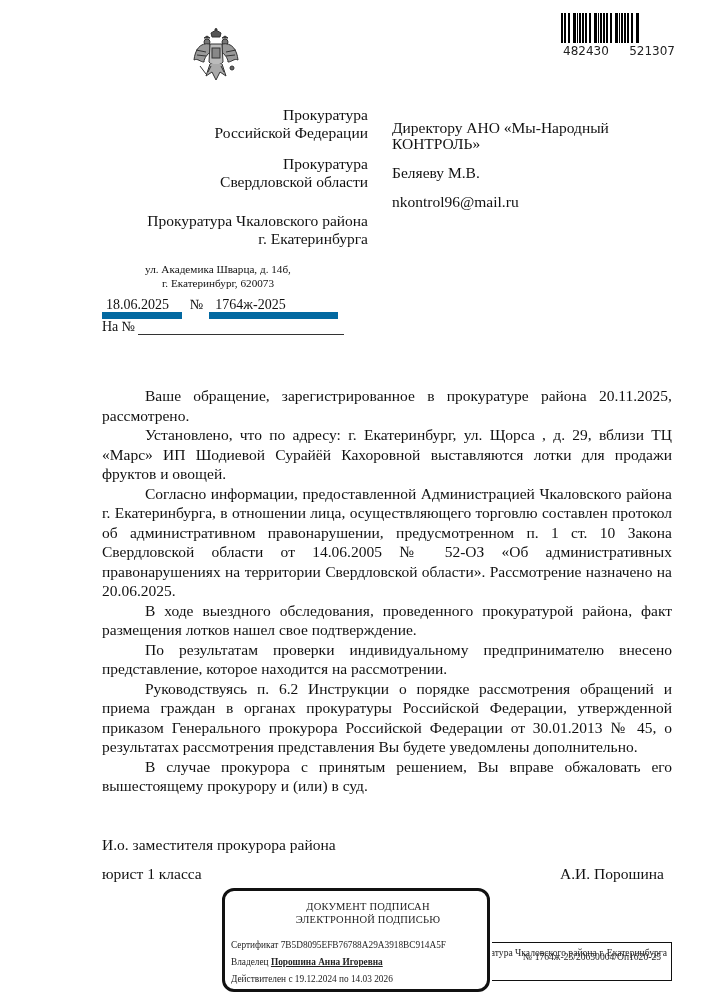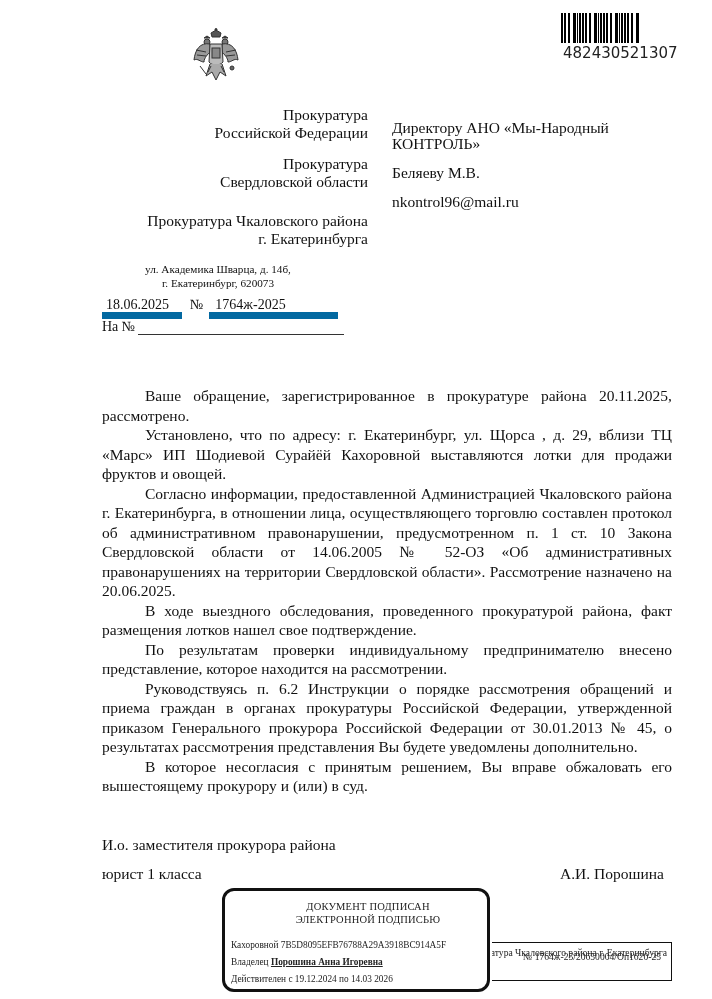--- a/index.html
+++ b/index.html
@@ -4,21 +4,21 @@
 <style>
   html, body { margin: 0; padding: 0; background: #ffffff; }
   body { width: 712px; height: 999px; position: relative; overflow: hidden;
          font-family: "Liberation Serif", "DejaVu Serif", serif; color: #111; }
   .abs { position: absolute; }
 
   
   #barcode { left: 561px; top: 13px; width: 112px; height: 30px; display: flex; align-items: stretch; }
   #barcode span.bar { display: block; background: #000; height: 100%; }
   #barcode-nums { left: 563px; top: 44px; width: 112px; font-family: "DejaVu Sans", sans-serif;
-                  font-size: 15px; display: flex; justify-content: space-between; color: #222; }
+                  font-size: 12px; display: flex; justify-content: space-between; color: #222; }
 
   
   #emblem { left: 192px; top: 28px; width: 48px; height: 58px; }
 
   .hdr { font-size: 15.5px; line-height: 18px; text-align: right; width: 300px; left: 68px; }
   #hdr1 { top: 106px; }
   #hdr2 { top: 155px; }
   #hdr3 { top: 212px; font-size: 15.5px; }
   #addr { top: 262px; font-size: 11.2px; line-height: 14px; text-align: center; width: 300px; left: 68px; }
 
@@ -166,35 +166,35 @@
   <div id="rec-email">nkontrol96@mail.ru</div>
 </div>
 
 <div id="body" class="abs">
   <p>Ваше обращение, зарегистрированное в прокуратуре района 20.11.2025, рассмотрено.</p>
   <p>Установлено, что по адресу: г. Екатеринбург, ул. Щорса       , д. 29, вблизи ТЦ «Марс» ИП Шодиевой Сурайёй Кахоровной выставляются лотки для продажи фруктов и овощей.</p>
   <p>Согласно информации, предоставленной Администрацией Чкаловского района г. Екатеринбурга, в отношении лица, осуществляющего торговлю составлен протокол об административном правонарушении, предусмотренном п. 1 ст. 10 Закона Свердловской области от 14.06.2005 № 52-ОЗ «Об административных правонарушениях на территории Свердловской области». Рассмотрение назначено на 20.06.2025.</p>
   <p>В ходе выездного обследования, проведенного прокуратурой района, факт размещения лотков нашел свое подтверждение.</p>
   <p>По результатам проверки индивидуальному предпринимателю внесено представление, которое находится на рассмотрении.</p>
   <p>Руководствуясь п. 6.2 Инструкции о порядке рассмотрения обращений и приема граждан в органах прокуратуры Российской Федерации, утвержденной приказом Генерального прокурора Российской Федерации от 30.01.2013 № 45, о результатах рассмотрения представления Вы будете уведомлены дополнительно.</p>
-  <p>В которое несогласия с принятым решением, Вы вправе обжаловать его вышестоящему прокурору и (или) в суд.</p>
+  <p>В случае прокурора с принятым решением, Вы вправе обжаловать его вышестоящему прокурору и (или) в суд.</p>
 </div>
 
 <div id="sig1" class="abs">И.о. заместителя прокурора района</div>
 <div id="sig2" class="abs">юрист 1 класса</div>
 <div id="sig-name" class="abs">А.И. Порошина</div>
 
 <div id="stamp" class="abs">
   <div id="stamp-title">
     <div>ДОКУМЕНТ ПОДПИСАН</div>
     <div>ЭЛЕКТРОННОЙ ПОДПИСЬЮ</div>
   </div>
   <div id="stamp-lines">
     <div>
-      <span>Кахоровной</span>
+      <span>Сертификат</span>
       <span>7B5D8095EFB76788A29A3918BC914A5F</span>
     </div>
     <div>
       <span>Владелец</span>
       <b>Порошина Анна Игоревна</b>
     </div>
     <div>
       <span>Действителен</span>
       <span>с</span>
       <span>19.12.2024</span>

